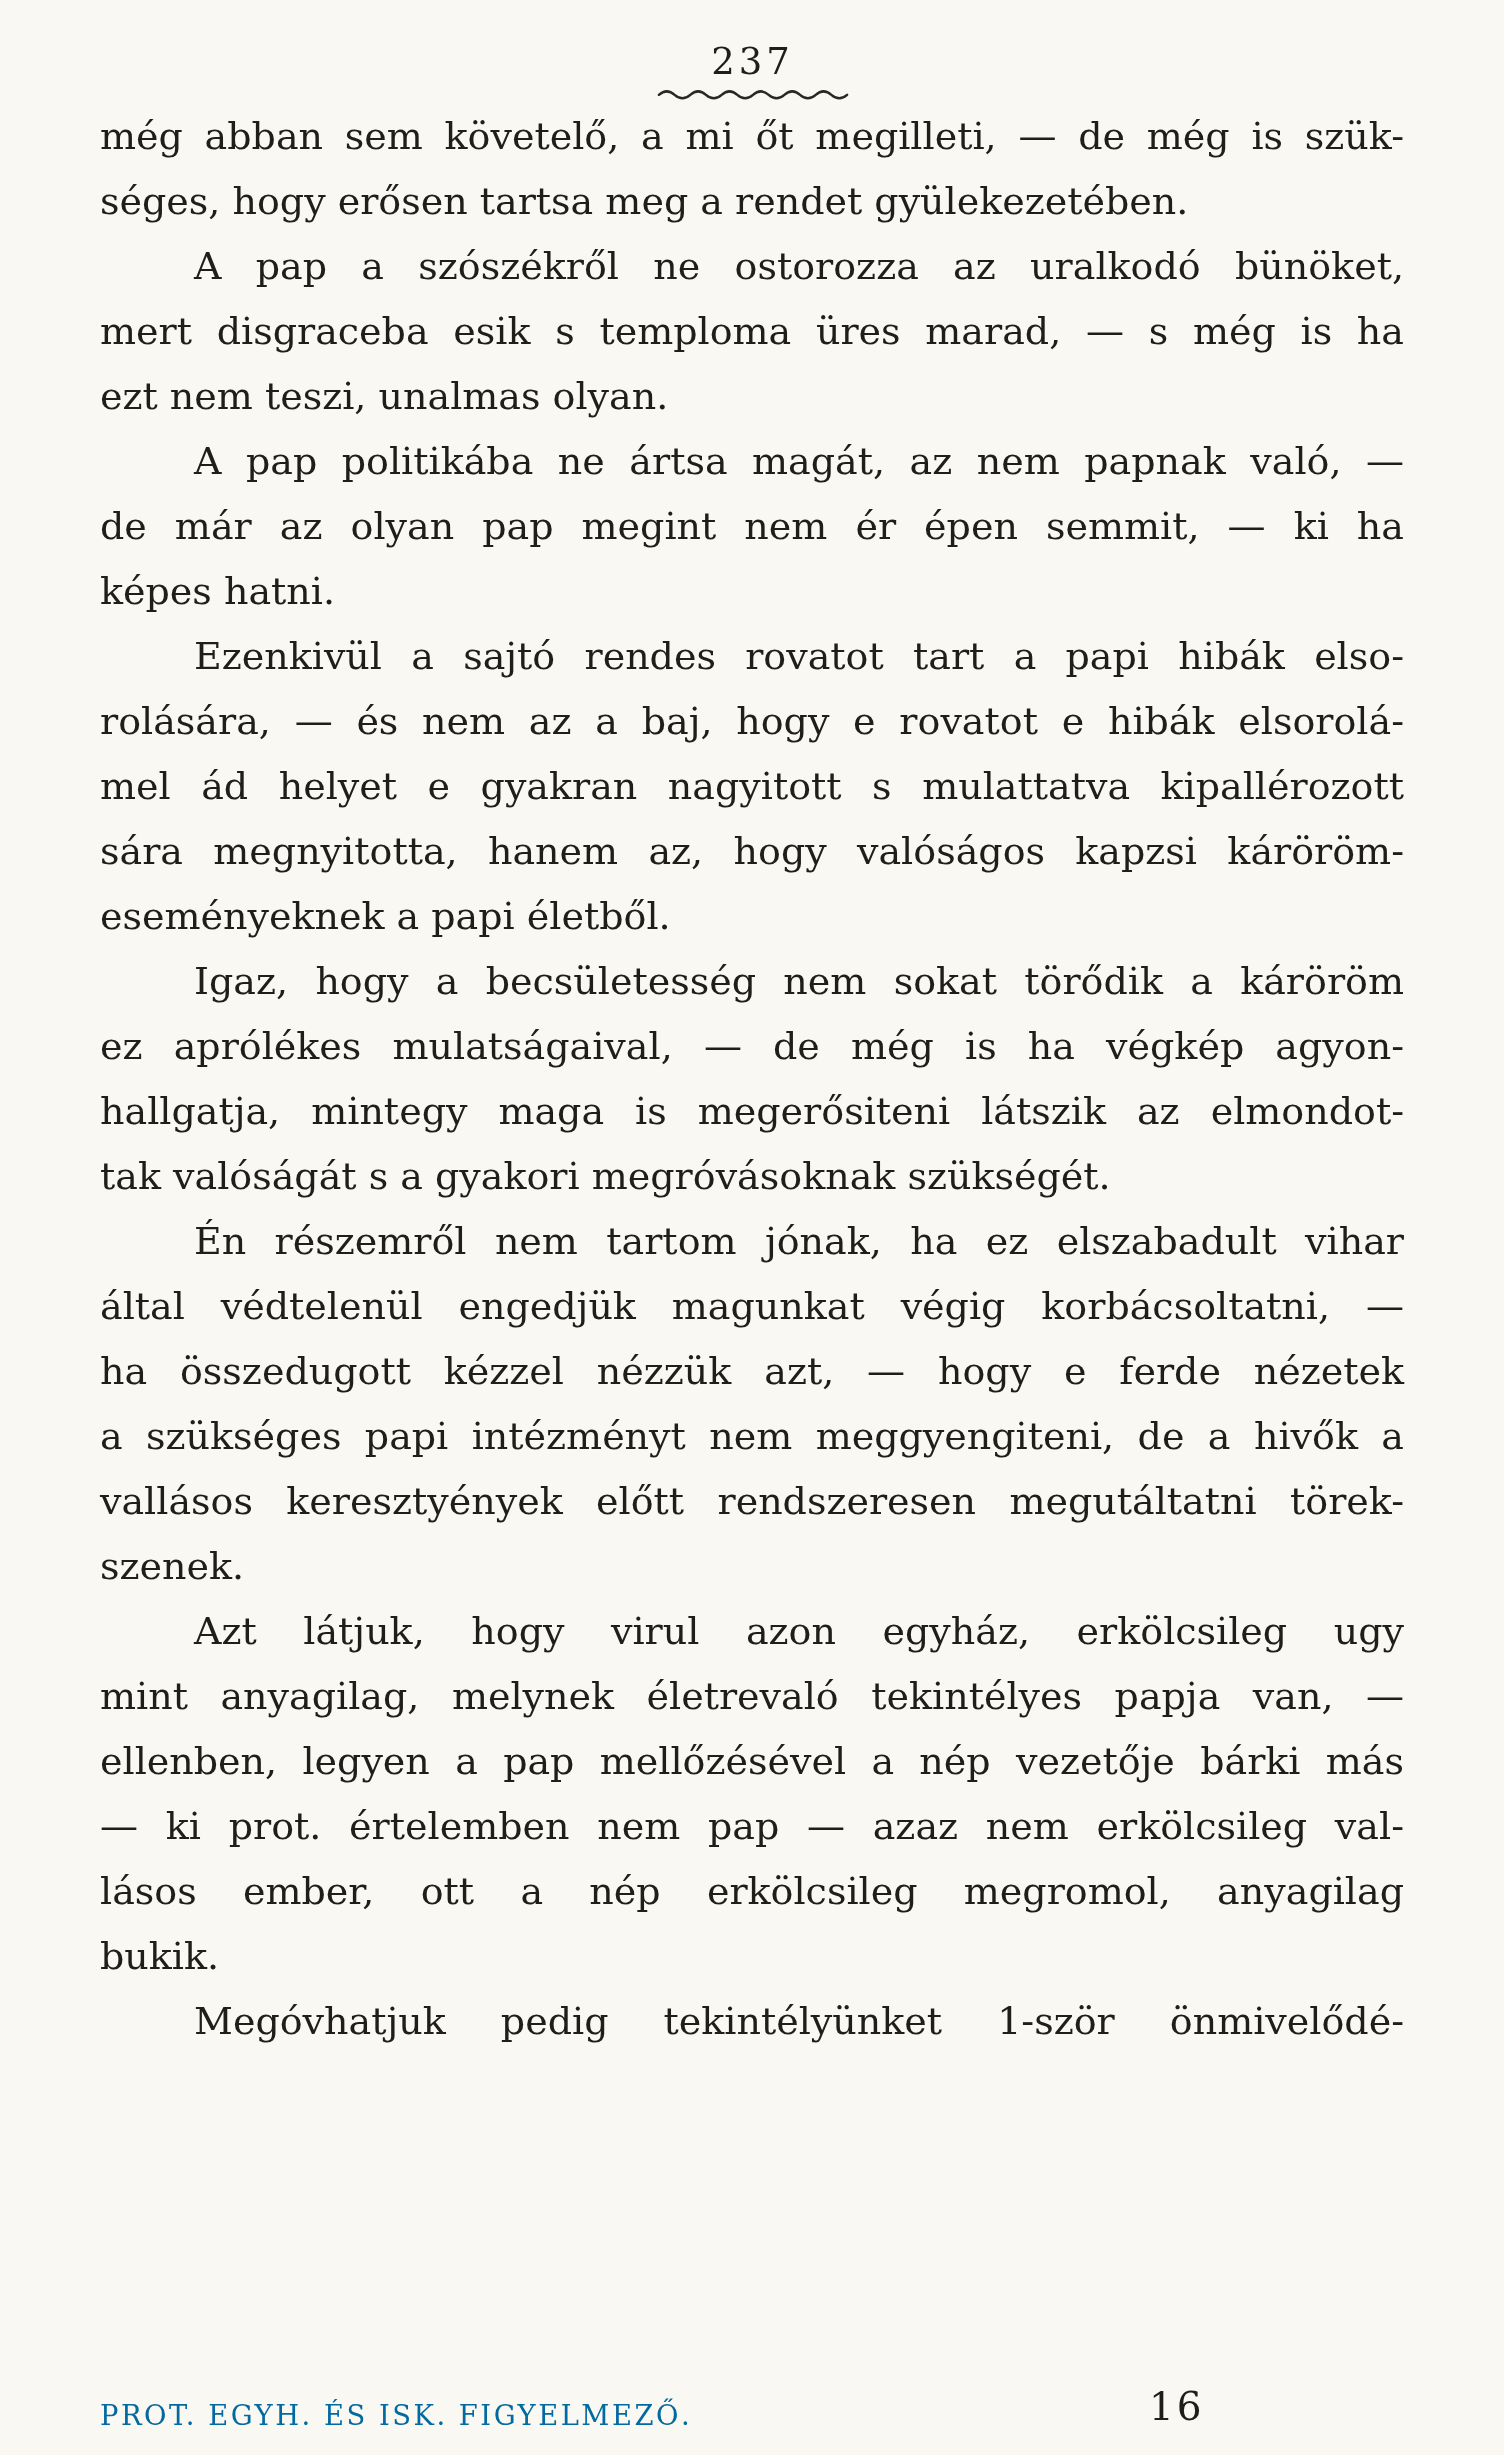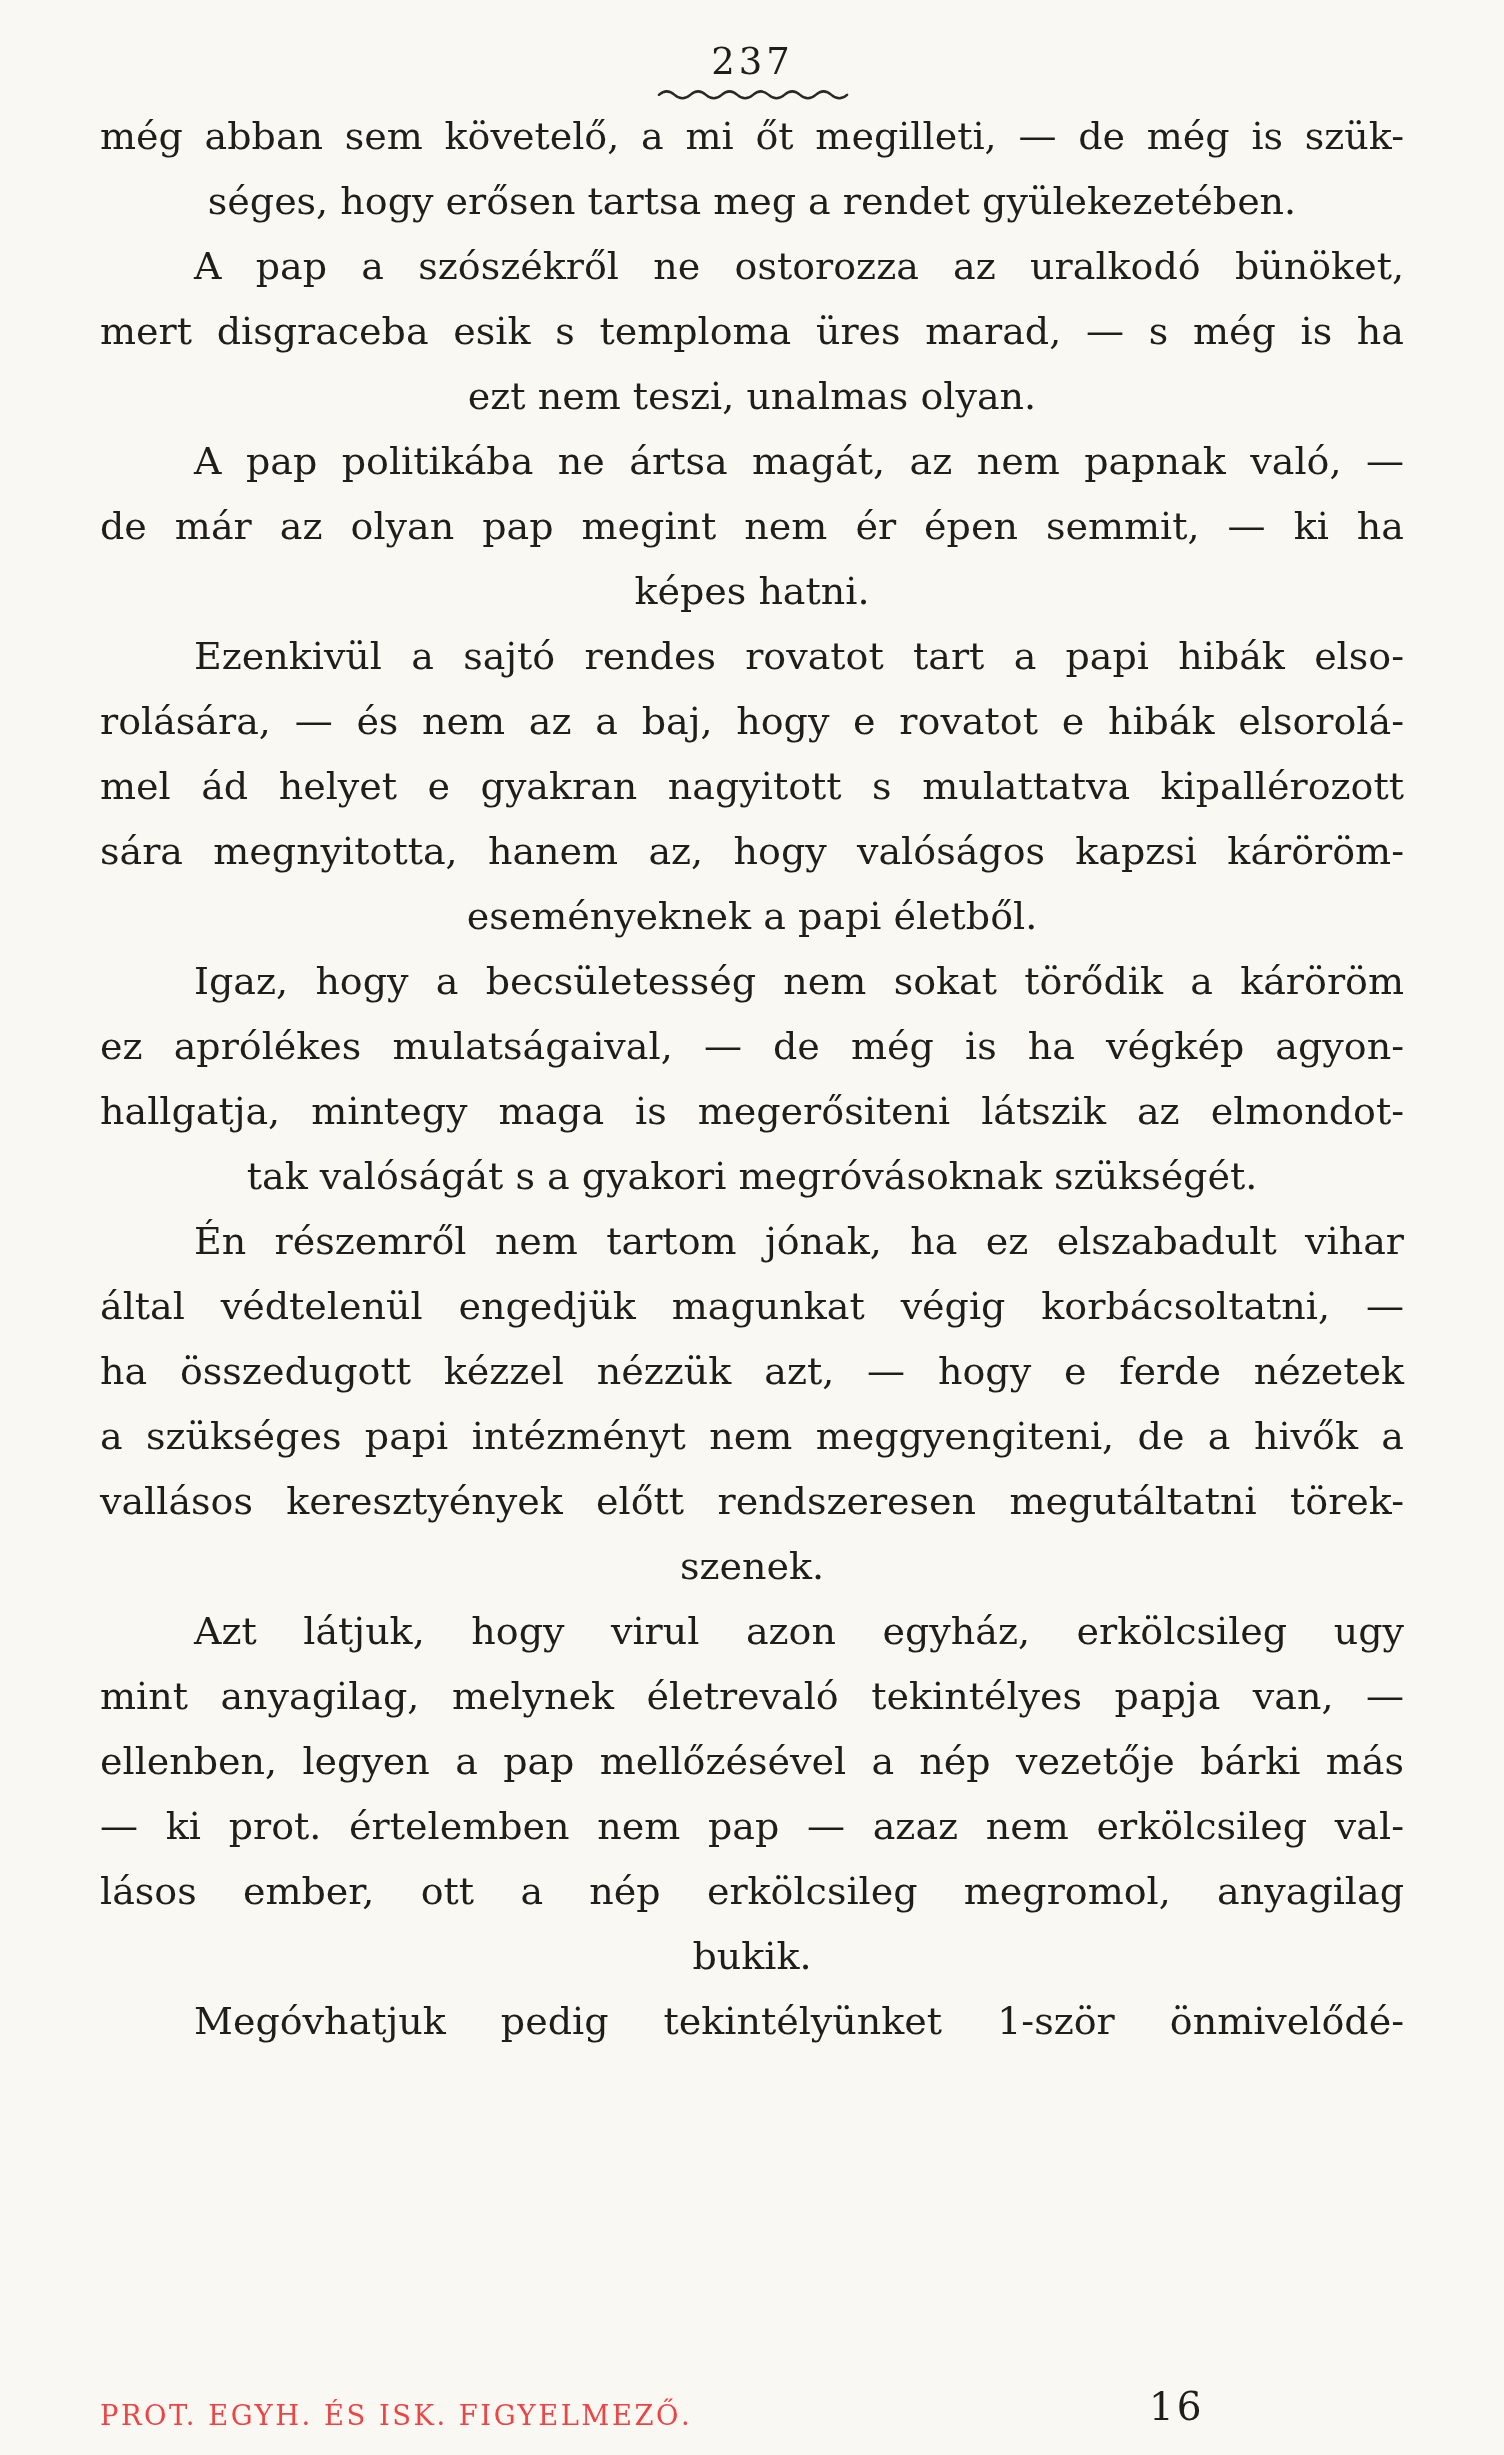--- a/index.html
+++ b/index.html
@@ -38,21 +38,21 @@
     left: 100px;
     top: 104px;
     width: 1304px;
     font-size: 38px;
     line-height: 65px;
   }
   .paragraph {
     margin: 0;
   }
   .line {
-    text-align: center;
+    text-align: left;
   }
   .line.justified {
     text-align: justify;
     text-align-last: justify;
   }
   .line.indented {
     text-indent: 94px;
   }
   .page-footer {
     position: absolute;
@@ -60,21 +60,21 @@
     top: 2384px;
     width: 1304px;
     height: 63px;
   }
   .footer-title {
     position: absolute;
     left: 0;
     top: 15.7px;
     font-size: 27.4px;
     letter-spacing: 2.5px;
-    color: #ef4444;
+    color: #0369a1;
   }
   .footer-num {
     position: absolute;
     left: 1049px;
     top: 0;
     font-size: 39px;
     letter-spacing: 2.9px;
   }
 </style>
 </head>

